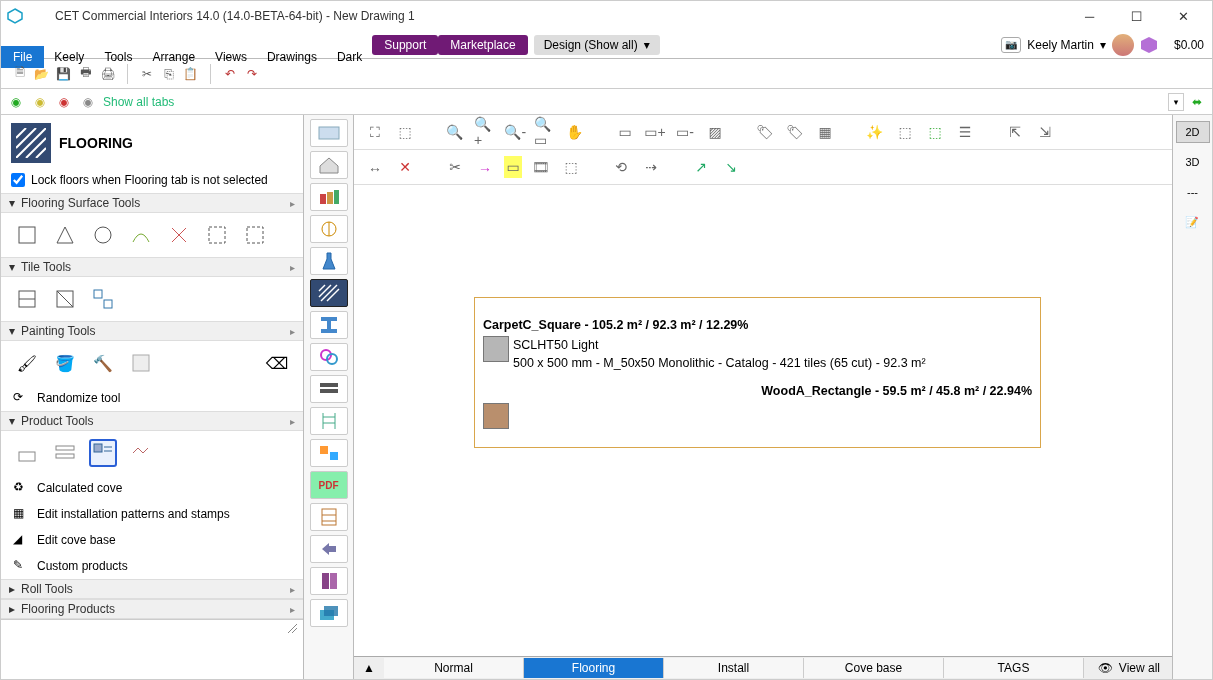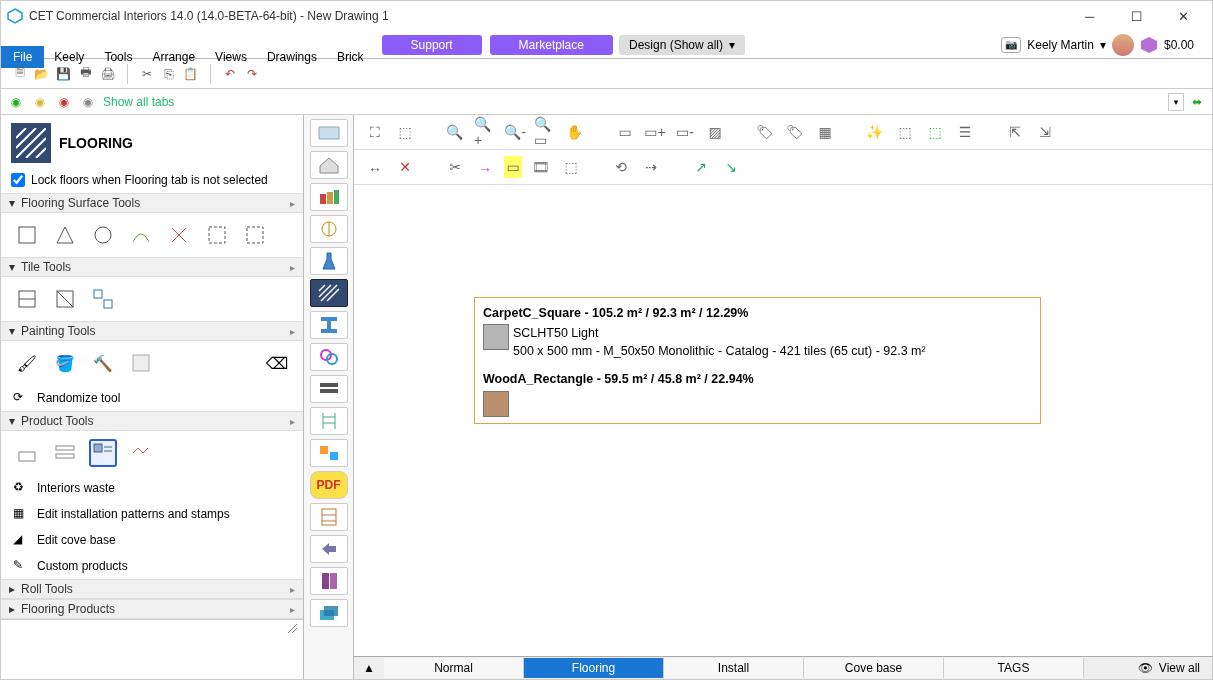--- a/index.html
+++ b/index.html
@@ -1,27 +1,27 @@
 <!DOCTYPE html>
 <html><head>
 <meta charset="utf-8">
 <style>
   * { box-sizing: border-box; margin: 0; padding: 0; font-family: "Segoe UI", Tahoma, sans-serif; }
   body { width:1213px; height:680px; background:#fff; overflow:hidden; display:flex; flex-direction:column; border:1px solid #ccc;}
   
   .titlebar { height:30px; background:#fff; display:flex; align-items:center; padding:0 6px; font-size:12px; color:#333; }
   .titlebar .app-icon { width:16px; height:16px; margin-right:6px; display:flex; align-items:center; justify-content:center;}
-  .titlebar .title { flex:1; }
+  .titlebar .title { flex:1;margin-left:26px; }
   .win-btns { display:flex; gap:2px;}
   .win-btns div { width:45px; height:26px; display:flex; align-items:center; justify-content:center; font-size:13px;}
   
   .menubar { height:28px; background:#fff; display:flex; align-items:center; font-size:12px; border-bottom:1px solid #bbb;}
   .menubar .item { padding:4px 10px; cursor:default;margin-top:24px; }
   .menubar .file { background:#1976d2; color:#fff; padding:4px 12px; }
-  .menubar .pill { background:#8b5cf6; color:#fff; border-radius:3px; padding:3px 29px; margin-left:8px;}
+  .menubar .pill { background:#701a75; color:#fff; border-radius:3px; padding:3px 12px; }
   .menubar .design { background:#ddd; border-radius:3px; padding:3px 10px; margin-left:6px; display:flex; align-items:center; gap:6px;}
   .menubar .spacer { flex:1;}
   .menubar .user { display:flex; align-items:center; gap:6px; padding:0 8px; font-size:12px;}
   .avatar { width:22px; height:22px; border-radius:50%; background:linear-gradient(#e2b07a,#c77);}
   .hexicon { width:18px; height:18px; }
   
   .toolstrip { height:30px; border-bottom:1px solid #ccc; display:flex; align-items:center; padding:0 6px; gap:6px;}
   .toolstrip .grp { display:flex; gap:4px; padding:0 4px; }
   .toolstrip .divider { width:1px; height:20px; background:#ccc;}
   .tb { width:18px; height:18px; display:flex; align-items:center; justify-content:center; font-size:12px; color:#555;}
@@ -41,27 +41,27 @@
   .section-hdr .chev{ margin-left:auto; font-size:10px; color:#888;}
   .section-body{ display:flex; flex-wrap:wrap; gap:10px; padding:8px 12px;}
   .toolbtn{ width:28px; height:28px; display:flex; align-items:center; justify-content:center; border:1px solid transparent; border-radius:3px;}
   .toolbtn.selected{ border:2px solid #2a5fd6; background:#eaf1fd;}
   .link-row{ display:flex; align-items:center; gap:8px; padding:5px 12px; font-size:12px;}
   .link-row .icon{ width:16px; height:16px;}
   
   .vpalette{ width:50px; border-right:1px solid #bbb; background:#f7f7f7; display:flex; flex-direction:column; align-items:center; padding:4px 0; gap:4px; overflow:hidden;}
   .vpalette .vp{ width:38px; height:28px; border:1px solid #ccc; border-radius:2px; background:#fff; display:flex; align-items:center; justify-content:center;}
   .vpalette .vp.active{ background:#324a72; border-color:#222;}
-  .vpalette .pdf{ background:#fde047; color:#c33; font-weight:700; font-size:12px;border-radius:8px;}
+  .vpalette .pdf{ background:#86efac; color:#c33; font-weight:700; font-size:10px;}
   
   .canvas-wrap{ flex:1; display:flex; flex-direction:column; position:relative;}
   .canvas-toolbar{ display:flex; gap:8px; padding:6px 10px; border-bottom:1px solid #ddd; flex-wrap:wrap;}
   .canvas-toolbar .tb{ width:22px; height:22px; font-size:14px; color:#666;}
   .canvas{ flex:1; background:#fff; position:relative; overflow:hidden;}
-  .legend{ position:absolute; left:120px; top:112px; width:567px; border:1px solid #d9a64b; padding:6px 8px; font-size:12.5px; line-height:1.45;}
+  .legend{ position:absolute; left:120px; top:112px; width:567px; border:1px solid #d9a64b; padding:18px 8px; font-size:12.5px; line-height:1.45;}
   .legend .title{ font-weight:700;}
   .legend .sw-row{ display:flex; gap:4px; margin-top:2px;}
   .legend .swatch{ width:26px; height:26px; border:1px solid #777; flex-shrink:0;}
   .legend .block{ margin-bottom:10px;}
   .legend .pin{ position:absolute; right:4px; font-size:11px; color:#d49a1a;}
   
   .rightrail{ width:40px; border-left:1px solid #bbb; background:#f7f7f7; display:flex; flex-direction:column; align-items:center; gap:8px; padding-top:6px; font-size:11px;}
   .rightrail .mode{ width:34px; padding:4px 0; text-align:center; border:1px solid transparent;}
   .rightrail .mode.active{ background:#ddd; border:1px solid #aaa;}
   
@@ -90,39 +90,39 @@
   </div>
 </div>
 
 <div class="menubar">
   <span class="file item">File</span>
   <span class="item">Keely</span>
   <span class="item">Tools</span>
   <span class="item">Arrange</span>
   <span class="item">Views</span>
   <span class="item">Drawings</span>
-  <span class="item">Brick</span>
+  <span class="item">Dark</span>
   <span class="pill">Support</span>
   <span class="pill">Marketplace</span>
   <span class="design">
     <span>Design (Show all)</span>
     <span>▾</span>
   </span>
   <span class="spacer"></span>
   <div class="user">
     <span style="width:20px;height:16px;border:1px solid #aaa;border-radius:3px;display:flex;align-items:center;justify-content:center;font-size:10px;">📷</span>
     <span>Keely Martin</span>
     <span>▾</span>
     <span class="avatar"></span>
     <span class="hexicon">
       <svg width="18" height="18" viewBox="0 0 18 18">
           <polygon points="9,1 17,5 17,13 9,17 1,13 1,5" fill="#b56fd6"></polygon>
         </svg>
     </span>
-    <span style="width:40px; text-align:left;">$0.00</span>
+    <span style="width:40px; text-align:right;">$0.00</span>
   </div>
 </div>
 
 <div class="toolstrip">
   <div class="grp">
     <span class="tb">🗎</span>
     <span class="tb">📂</span>
     <span class="tb">💾</span>
     <span class="tb">🖶</span>
     <span class="tb">🖨</span>
@@ -293,21 +293,21 @@
         </span>
       <span class="toolbtn">
           <svg width="22" height="22">
             <path d="M3 11 L8 6 L13 11 L18 6" fill="none" stroke="#b66"></path>
           </svg>
         </span>
     </div>
 
     <div class="link-row">
       <span class="icon">♻</span>
-      <span>Interiors waste</span>
+      <span>Calculated cove</span>
     </div>
     <div class="link-row">
       <span class="icon">▦</span>
       <span>Edit installation patterns and stamps</span>
     </div>
     <div class="link-row">
       <span class="icon">◢</span>
       <span>Edit cove base</span>
     </div>
     <div class="link-row">
@@ -482,21 +482,21 @@
         <div class="block">
           <div class="title">CarpetC_Square - 105.2 m² / 92.3 m² / 12.29%</div>
           <div class="sw-row">
             <div class="swatch" style="background:#b6b6b6;"></div>
             <div>
               <div>SCLHT50 Light</div>
               <div>500 x 500 mm - M_50x50 Monolithic - Catalog - 421 tiles (65 cut) - 92.3 m²</div>
             </div>
           </div>
         </div>
-        <div class="block" style="margin-bottom:0;">
+        <div class="block" style="margin-bottom:0;text-align:right;">
           <div class="title">WoodA_Rectangle - 59.5 m² / 45.8 m² / 22.94%</div>
           <div class="sw-row">
             <div class="swatch" style="background:#b98f6d;"></div>
           </div>
         </div>
       </div>
 
       <div class="bottom-tabs">
         <div class="arrow">▲</div>
         <div class="tab">Normal</div>
@@ -505,13 +505,19 @@
         <div class="tab">Cove base</div>
         <div class="tab">TAGS</div>
         <div class="viewall">
           <span>👁</span>
           <span>View all</span>
         </div>
       </div>
     </div>
   </div>
 
+  <div class="rightrail">
+    <div class="mode active">2D</div>
+    <div class="mode">3D</div>
+    <div class="mode">---</div>
+    <div class="mode">📝</div>
+  </div>
 </div>
 
 </body></html>

